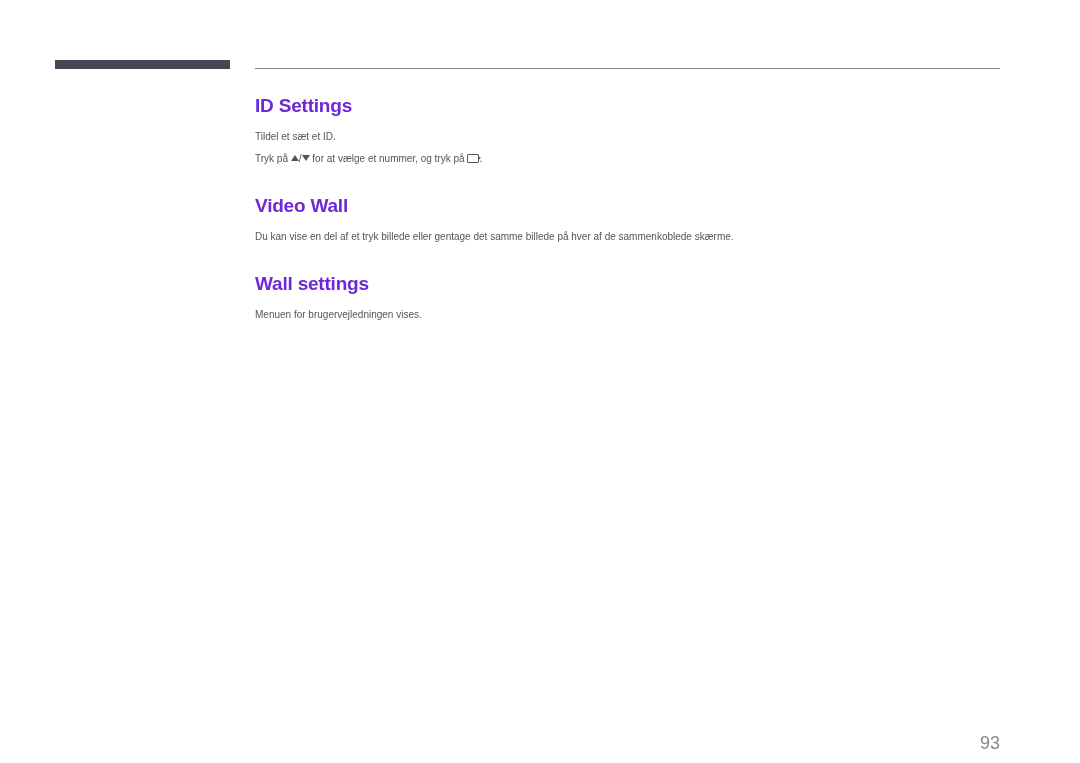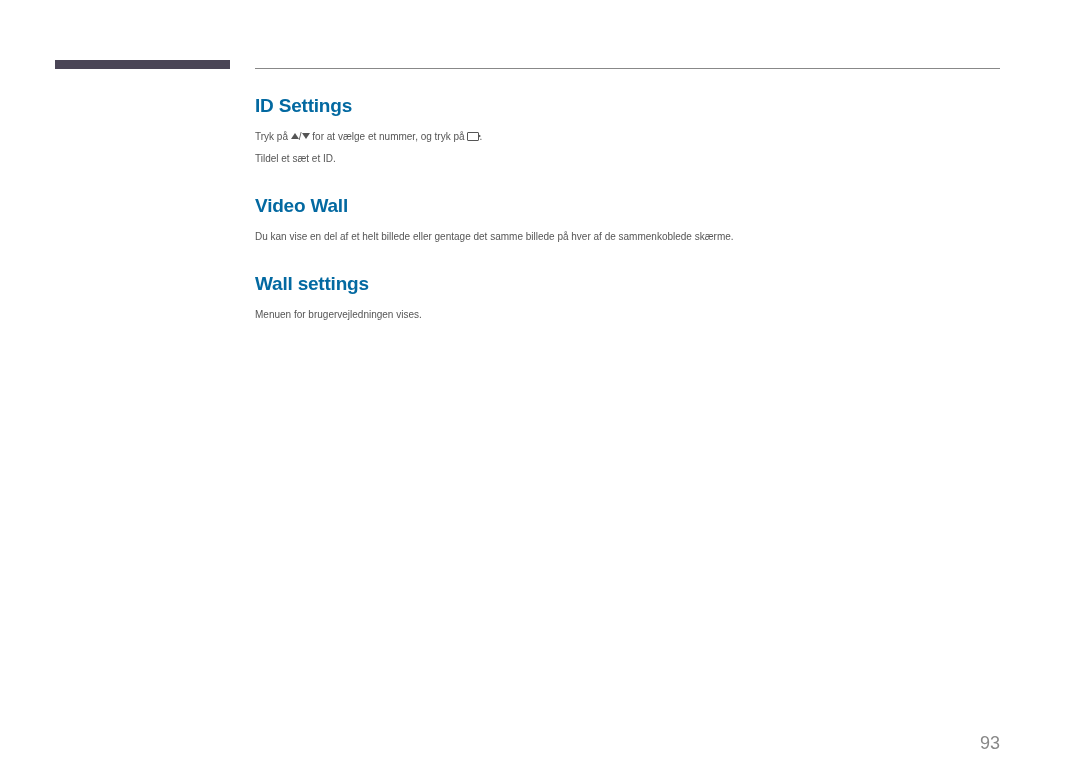--- a/index.html
+++ b/index.html
@@ -32,21 +32,21 @@
     }
     .content {
       position: absolute;
       top: 95px;
       left: 255px;
       right: 80px;
     }
     .section-heading {
       font-size: 19px;
       font-weight: bold;
-      color: #0369a1;
+      color: #6d28d9;
       margin-bottom: 12px;
       letter-spacing: -0.2px;
     }
     .body-text {
       font-size: 10px;
       color: #555;
       line-height: 1.6;
       margin-bottom: 6px;
     }
     .section {
@@ -107,32 +107,32 @@
 </head>
 <body>
 
 <div class="top-bar"></div>
 <div class="hr-line"></div>
 
 <div class="content">
 
   <div class="section">
     <h2 class="section-heading">ID Settings</h2>
+    <p class="body-text">Tildel et sæt et ID.</p>
     <p class="body-text">
       <span>Tryk på </span>
       <span class="tri-up"></span><span>/</span><span class="tri-down"></span>
       <span> for at vælge et nummer, og tryk på </span>
       <span class="enter-icon"></span><span>.</span>
     </p>
-    <p class="body-text">Tildel et sæt et ID.</p>
   </div>
 
   <div class="section">
     <h2 class="section-heading">Video Wall</h2>
-    <p class="body-text">Du kan vise en del af et helt billede eller gentage det samme billede på hver af de sammenkoblede skærme.</p>
+    <p class="body-text">Du kan vise en del af et tryk billede eller gentage det samme billede på hver af de sammenkoblede skærme.</p>
   </div>
 
   <div class="section">
     <h2 class="section-heading">Wall settings</h2>
     <p class="body-text">Menuen for brugervejledningen vises.</p>
   </div>
 
 </div>
 
 <div class="page-number">93</div>

